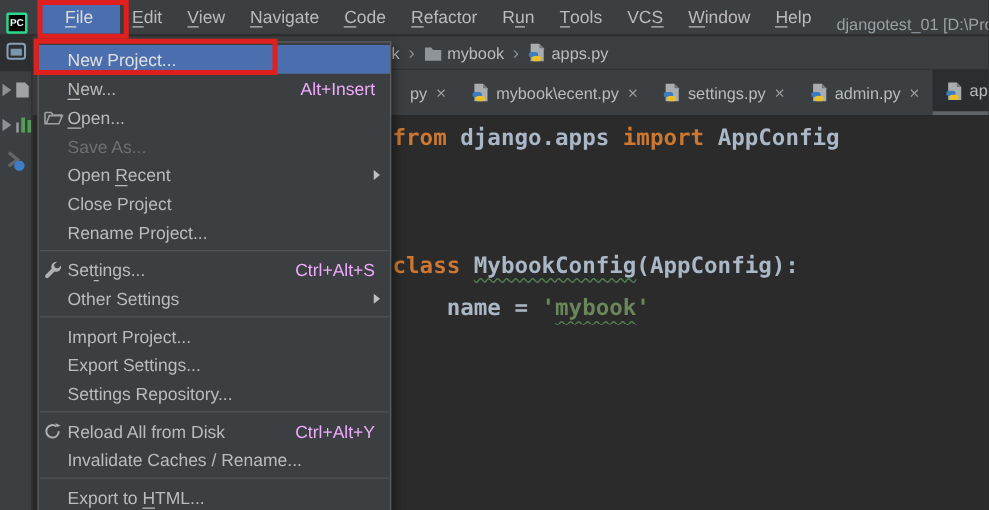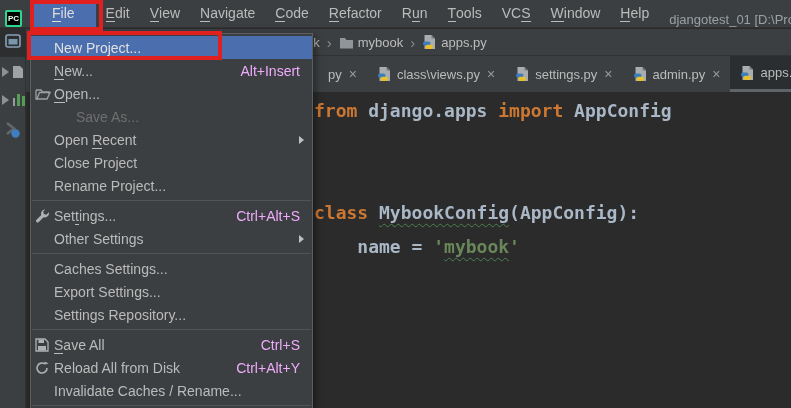--- a/index.html
+++ b/index.html
@@ -83,21 +83,21 @@
     padding-top:2px; overflow:hidden; box-shadow:2px 3px 8px rgba(0,0,0,.45);
   }
   .menu-row {
     height:23px; display:flex; align-items:center; position:relative;
     padding-left:4px; color:#bbbbbb; font-size:14px; cursor:default; white-space:nowrap;
   }
   .menu-row .icslot { width:19px; flex:0 0 auto; display:flex; align-items:center; justify-content:flex-start; }
   .menu-row .lbl { flex:0 1 auto; }
   .menu-row .sc { margin-left:auto; padding-right:12px; color:#f0abfc; }
   .menu-row.selected { background:#4b6eaf; color:#e0e0e0; }
-  .menu-row.disabled { color:#6f6f6f;margin-left:22px; }
+  .menu-row.disabled { color:#6f6f6f; }
   .menu-sep { height:1px; background:#515456; margin:3px 1px; }
   .subarrow {
     position:absolute; right:8px; top:50%; transform:translateY(-50%);
     width:0; height:0; border-left:5px solid #c0c0c0;
     border-top:4px solid transparent; border-bottom:4px solid transparent;
   }
   
   .redbox { position:absolute; border:4px solid #e01f1f; z-index:50; pointer-events:none; }
   #redbox-file { left:30px; top:0px; width:73px; height:31px; }
   #redbox-newproject { left:27px; top:31px; width:195px; height:29px; }
@@ -145,21 +145,21 @@
       </div>
       <div class="tab">
         <span class="ic">
           <svg width="15" height="16" viewBox="0 0 15 16">
             <path d="M2.5 1 h7 l3.5 3.5 V15 h-10.5 z" fill="#a9adb0"></path>
             <path d="M9.5 1 l3.5 3.5 h-3.5 z" fill="#74787b"></path>
             <rect x="1" y="7.5" width="7.5" height="4.2" rx="2" fill="#3d7dbb"></rect>
             <rect x="3.5" y="10.8" width="7.5" height="4.2" rx="2" fill="#e8bf2e"></rect>
           </svg>
         </span>
-        <span>class\views.py</span>
+        <span>mybook\ecent.py</span>
         <span class="x">×</span>
       </div>
       <div class="tab">
         <span class="ic">
           <svg width="15" height="16" viewBox="0 0 15 16">
             <path d="M2.5 1 h7 l3.5 3.5 V15 h-10.5 z" fill="#a9adb0"></path>
             <path d="M9.5 1 l3.5 3.5 h-3.5 z" fill="#74787b"></path>
             <rect x="1" y="7.5" width="7.5" height="4.2" rx="2" fill="#3d7dbb"></rect>
             <rect x="3.5" y="10.8" width="7.5" height="4.2" rx="2" fill="#e8bf2e"></rect>
           </svg>
@@ -284,42 +284,31 @@
         <span class="sc">Ctrl+Alt+S</span>
       </div>
       <div class="menu-row">
         <span class="icslot"></span>
         <span class="lbl">Other Settings</span>
         <span class="subarrow"></span>
       </div>
       <div class="menu-sep"></div>
       <div class="menu-row">
         <span class="icslot"></span>
-        <span class="lbl">Caches Settings...</span>
+        <span class="lbl">Import Project...</span>
       </div>
       <div class="menu-row">
         <span class="icslot"></span>
         <span class="lbl">Export Settings...</span>
       </div>
       <div class="menu-row">
         <span class="icslot"></span>
         <span class="lbl">Settings Repository...</span>
       </div>
       <div class="menu-sep"></div>
-      <div class="menu-row">
-        <span class="icslot">
-          <svg width="14" height="14" viewBox="0 0 14 14">
-            <path d="M1 1 h9 l3 3 v9 H1 z" fill="none" stroke="#afb1b3" stroke-width="1.3"></path>
-            <rect x="3.5" y="1.5" width="5.5" height="3.5" fill="#afb1b3"></rect>
-            <rect x="3" y="8" width="8" height="4.5" fill="#afb1b3"></rect>
-          </svg>
-        </span>
-        <span class="lbl"><span class="mn">S</span>ave All</span>
-        <span class="sc">Ctrl+S</span>
-      </div>
       <div class="menu-row">
         <span class="icslot">
           <svg width="14" height="14" viewBox="0 0 14 14">
             <path d="M12 7 a5 5 0 1 1 -1.8 -3.8" fill="none" stroke="#afb1b3" stroke-width="1.6"></path>
             <path d="M9.2 0.5 l1.4 3 3 -1.2 z" fill="#afb1b3"></path>
           </svg>
         </span>
         <span class="lbl">Reload All from Disk</span>
         <span class="sc">Ctrl+Alt+Y</span>
       </div>

